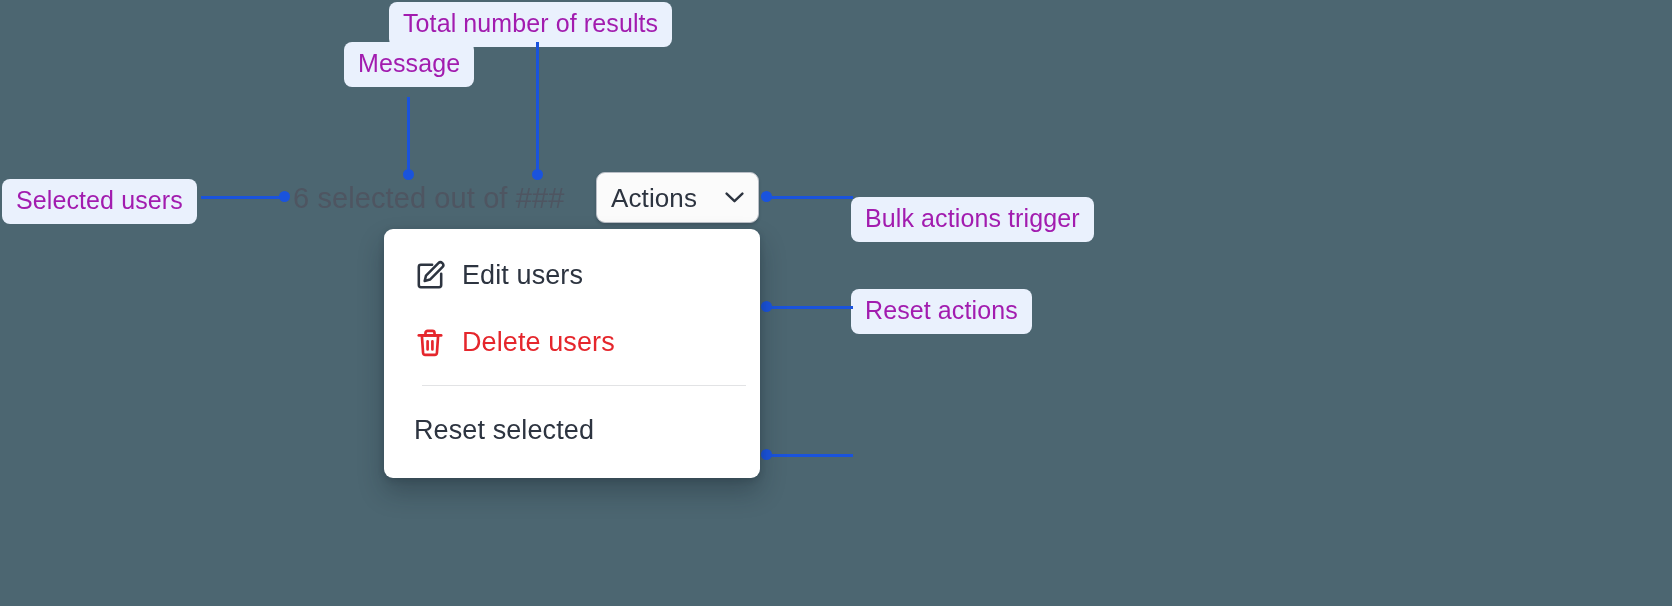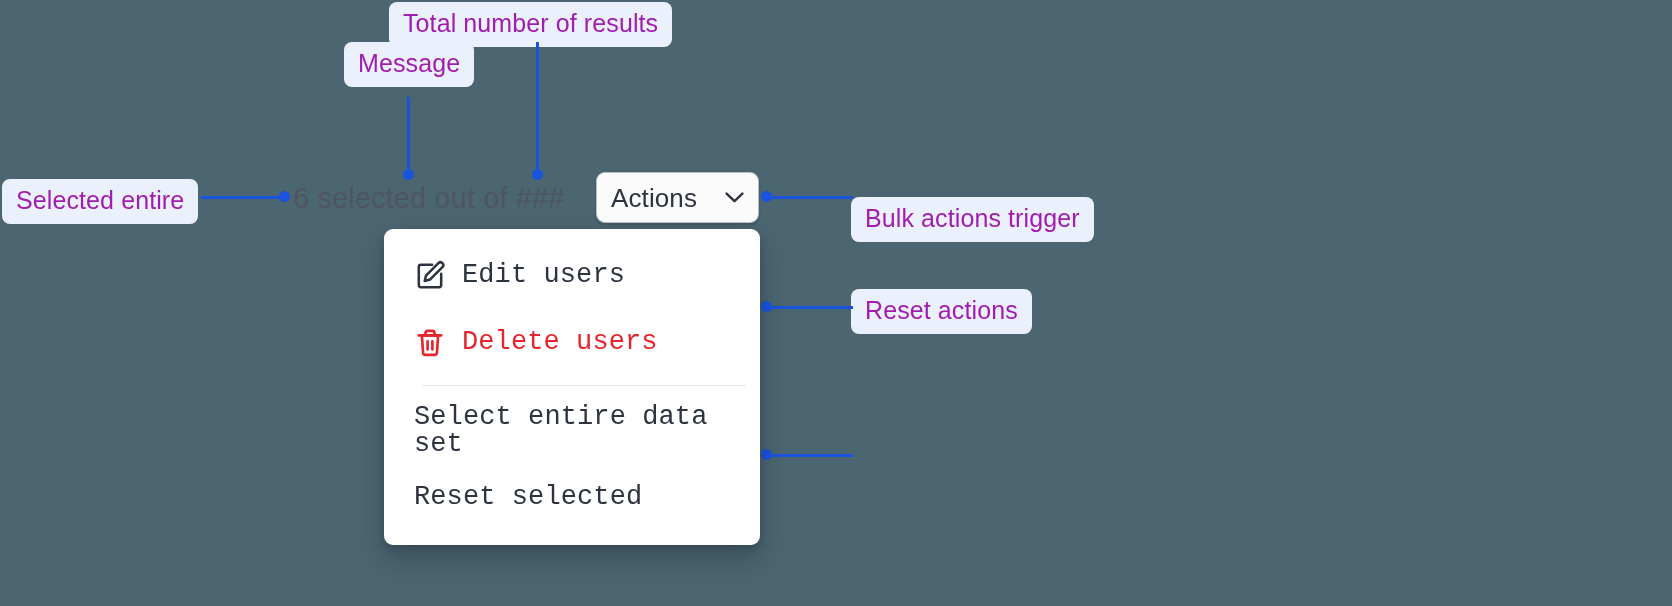--- a/index.html
+++ b/index.html
@@ -98,21 +98,20 @@
   .menu {
     position: absolute;
     left: 384px;
     top: 229px;
     width: 376px;
     background: #ffffff;
     border-radius: 9px;
     box-shadow: 0 14px 26px rgba(18,26,38,0.30), 0 2px 6px rgba(18,26,38,0.18);
     padding: 13px 0 14px 0;
     box-sizing: border-box;
-    font-family: Liberation Mono, monospace;
   }
   .menu-item {
     display: flex;
     align-items: center;
     height: 67px;
     padding: 0 26px 0 30px;
     cursor: pointer;
     box-sizing: border-box;
   }
   .menu-item .mi-icon {
@@ -138,21 +137,21 @@
 </style>
 </head>
 <body>
 
 <div class="stage">
 
   <div class="anno" style="left:389px; top:2px;">Total number of results</div>
 
   <div class="anno" style="left:344px; top:42px;">Message</div>
 
-  <div class="anno" style="left:2px; top:179px;">Selected entire</div>
+  <div class="anno" style="left:2px; top:179px;">Selected users</div>
 
   <div class="anno" style="left:851px; top:197px;">Bulk actions trigger</div>
 
   <div class="anno" style="left:851px; top:289px;">Reset actions</div>
 
 
   <div class="conn-v" style="left:536px; top:42px; height:132px;"></div>
   <div class="dot" style="left:532px; top:169px;"></div>
 
   <div class="conn-v" style="left:407px; top:97px; height:77px;"></div>
@@ -200,23 +199,20 @@
           <path d="M8.6 6.3V4.5a1.6 1.6 0 0 1 1.6-1.6h3.6a1.6 1.6 0 0 1 1.6 1.6v1.8" stroke="#e5262c" stroke-width="2" stroke-linecap="round" stroke-linejoin="round"></path>
           <path d="M5.9 6.3h12.2l-.9 13a1.7 1.7 0 0 1-1.7 1.6H8.5a1.7 1.7 0 0 1-1.7-1.6l-.9-13z" stroke="#e5262c" stroke-width="2" stroke-linecap="round" stroke-linejoin="round"></path>
           <path d="M10.2 10.7v6.1M13.8 10.7v6.1" stroke="#e5262c" stroke-width="2" stroke-linecap="round"></path>
         </svg>
       </span>
       <span class="mi-label">Delete users</span>
     </div>
 
     <div class="menu-sep"></div>
 
-    <div class="menu-item plain">
-      <span class="mi-label">Select entire data set</span>
-    </div>
 
     <div class="menu-item plain">
       <span class="mi-label">Reset selected</span>
     </div>
 
   </div>
 
 </div>
 
 </body></html>

